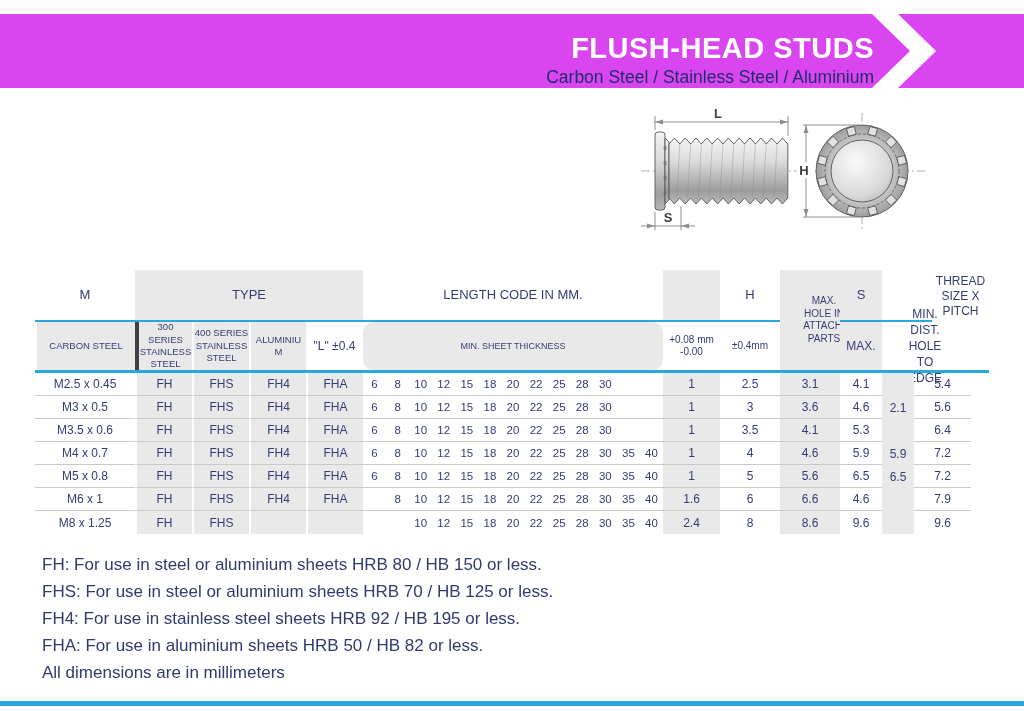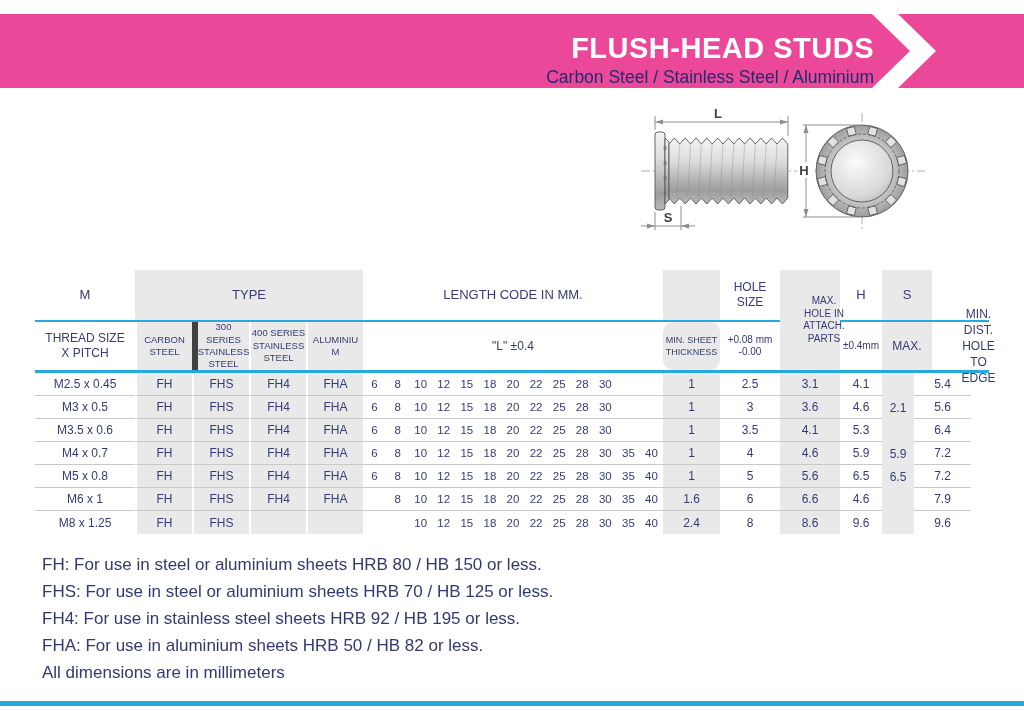--- a/index.html
+++ b/index.html
@@ -1,21 +1,21 @@
 <!DOCTYPE html>
 <html><head>
 <meta charset="utf-8">
 <style>
   html,body{margin:0;padding:0;}
   body{
     width:1024px;height:711px;position:relative;background:#ffffff;
     font-family:"Liberation Sans", sans-serif;color:#353C74;overflow:hidden;
   }
   
-  .band{position:absolute;left:0;top:14px;width:1024px;height:74px;background:#ec4899;}
+  .band{position:absolute;left:0;top:14px;width:1024px;height:74px;background:#d946ef;}
   .chevron{position:absolute;left:872px;top:0;width:70px;height:74px;background:#ffffff;
     -webkit-clip-path:polygon(0 0,26px 0,64px 50%,26px 100%,0 100%,38px 50%);
     clip-path:polygon(0 0,26px 0,64px 50%,26px 100%,0 100%,38px 50%);}
   .titles{position:absolute;right:150px;top:17px;text-align:right;}
   .title{font-size:29px;font-weight:bold;color:#ffffff;letter-spacing:.5px;line-height:34px;}
   .subtitle{font-size:17.5px;color:#1F2D6E;line-height:22px;margin-top:1px;}
   
   .drawing{position:absolute;left:625px;top:100px;width:305px;height:135px;}
   
   .dtable{position:absolute;left:35px;top:270px;width:954px;}
@@ -158,33 +158,30 @@
   <rect x="172" y="62" width="15" height="16" fill="#ffffff"></rect>
   <text class="dimtxt" x="179" y="75" text-anchor="middle">H</text>
 </svg>
 
 <div class="dtable">
   <div class="hgrid">
     <div class="hc f13 bb">M</div>
     <div class="hc f13 bb gray typegroup">TYPE</div>
     <div class="hc f13 bb">LENGTH CODE IN MM.</div>
     <div class="hc bb gray"></div>
-    <div class="hc f12 bb">
-        <span class="wrap40">HOLE SIZE</span>
-      </div>
     <div class="hc f10 gray maxhole">MAX. HOLE IN ATTACH. PARTS</div>
     <div class="hc f13 bb">H</div>
     <div class="hc f13 bb gray">S</div>
     <div class="hc bb"></div>
 
     <div class="hc f12">
         <span class="wrap80">THREAD SIZE X PITCH</span>
       </div>
     <div class="hc f95 gray" style="border-left:2px solid #fff">CARBON STEEL</div>
-    <div class="hc f95 gray" style="border-left:6px solid #404040">300 SERIES STAINLESS STEEL</div>
+    <div class="hc f95 gray" style="border-left:4px solid #404040">300 SERIES STAINLESS STEEL</div>
     <div class="hc f95 gray" style="border-left:2px solid #fff">400 SERIES STAINLESS STEEL</div>
     <div class="hc f95 gray" style="border-left:2px solid #fff">
         <span class="wrap46">ALUMINIUM</span>
       </div>
     <div class="hc f12">"L" ±0.4</div>
     <div class="hc f9 gray">MIN. SHEET THICKNESS</div>
     <div class="hc f10">
       <span><span>+0.08 mm</span><br><span>-0.00</span></span>
     </div>
     <div class="hc f10">±0.4mm</div>

